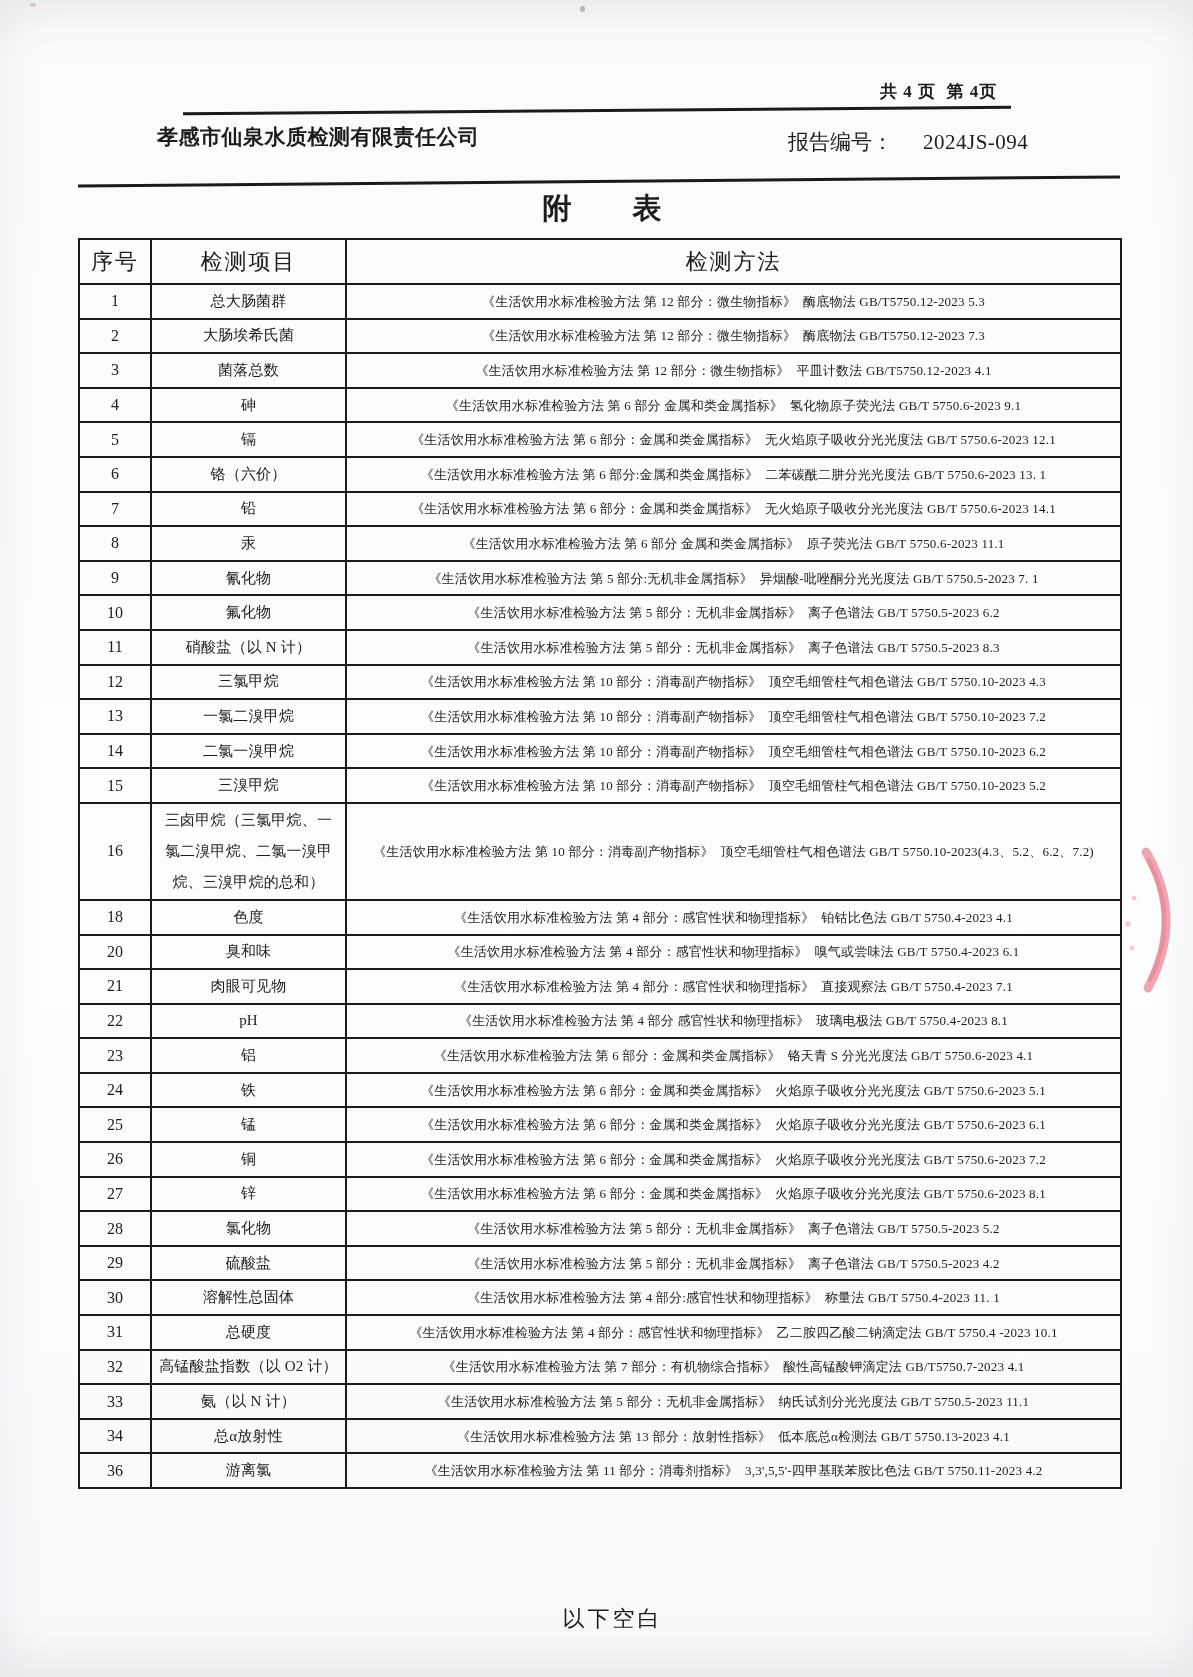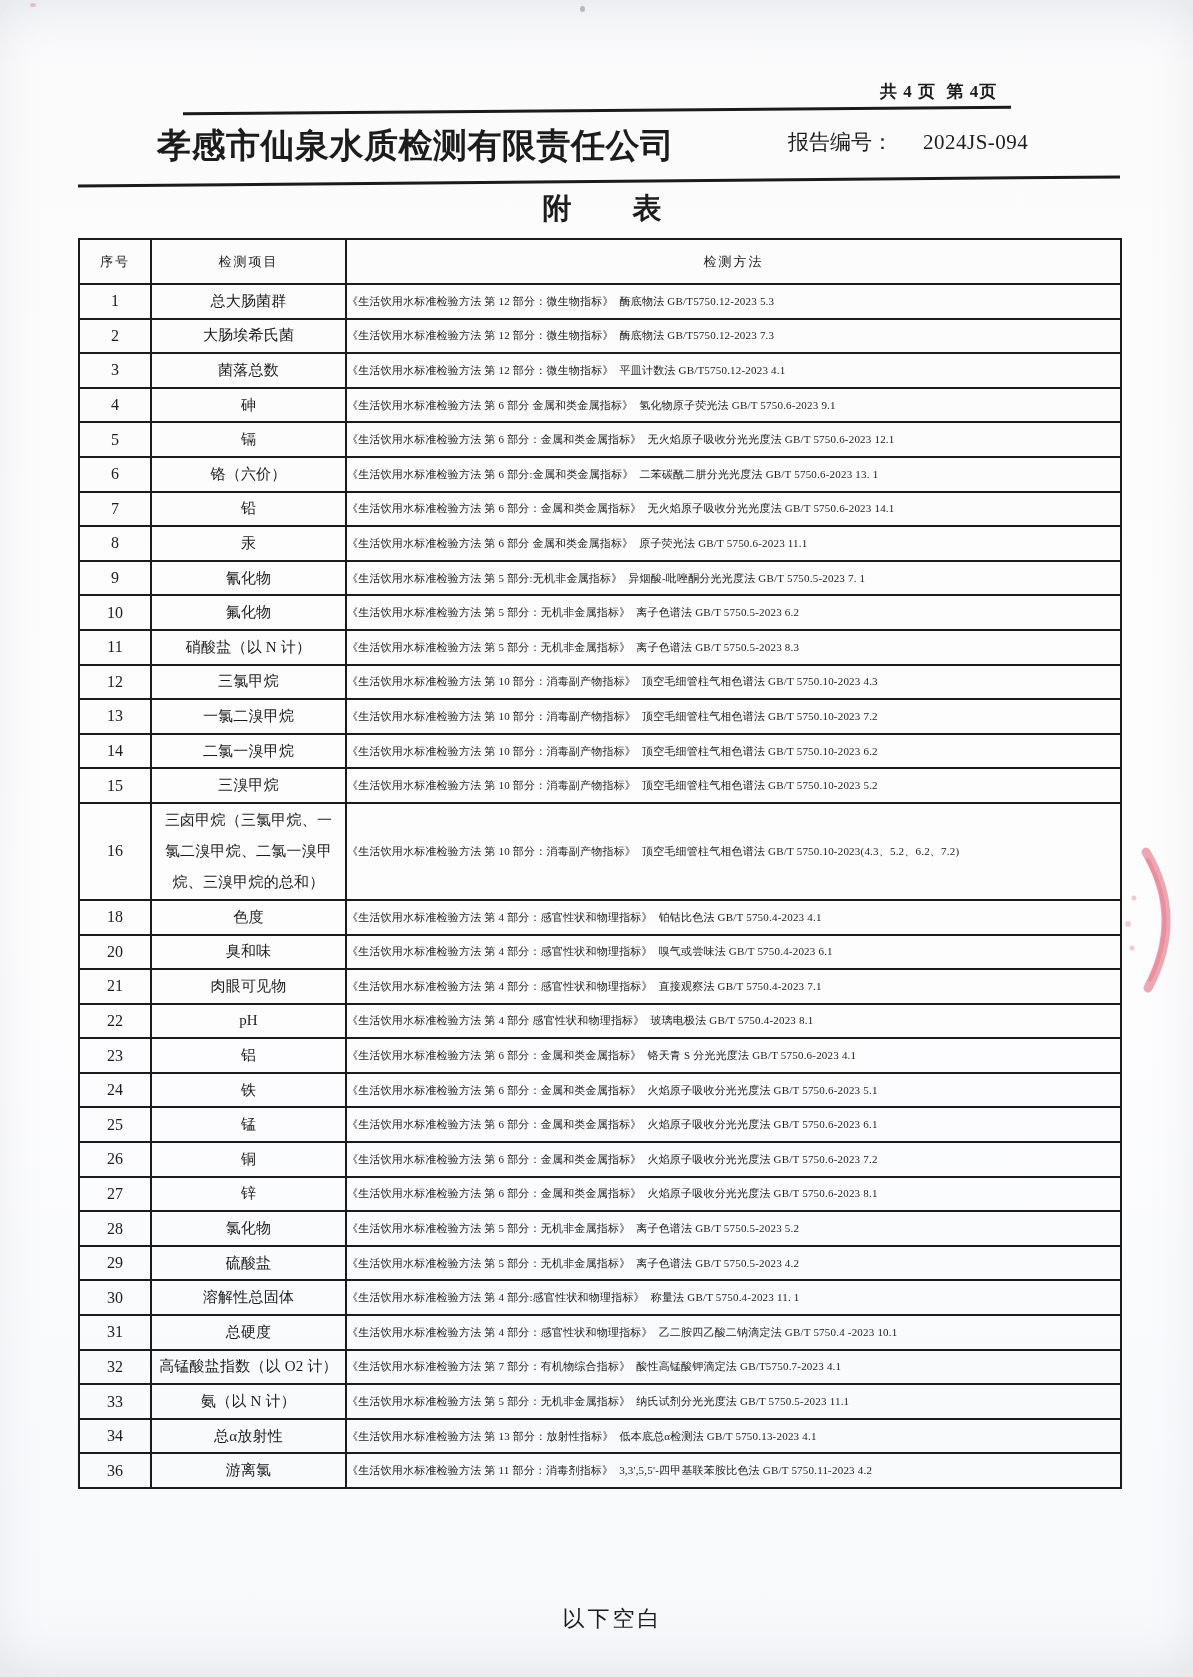--- a/index.html
+++ b/index.html
@@ -17,21 +17,21 @@
   .pagination{
     position:absolute;left:880px;top:80px;width:150px;
     font-size:17px;font-weight:bold;letter-spacing:1px;white-space:pre;
   }
   .rule{position:absolute;background:#1b1b1b;height:3px;}
   .rule-top{left:183px;top:109px;width:828px;transform:rotate(-0.45deg);}
   .rule-mid{left:78px;top:180px;width:1042px;transform:rotate(-0.5deg);}
   .company{
     position:absolute;left:157px;top:123px;
     font-family:"Liberation Sans","DejaVu Sans",sans-serif;
-    font-weight:bold;font-size:34px;letter-spacing:0.5px;white-space:nowrap;
+    font-weight:bold;font-size:21px;letter-spacing:0.5px;white-space:nowrap;
   }
   .report-no{
     position:absolute;left:788px;top:128px;font-size:21px;white-space:nowrap;
   }
   .report-no .val{margin-left:30px;letter-spacing:0.5px;}
   .doc-title{
     position:absolute;left:0;right:0;top:189px;
     text-align:center;font-size:29px;font-weight:bold;
     white-space:pre;letter-spacing:1px;transform:translateX(6px);
   }
@@ -41,28 +41,28 @@
   }
   table.methods td,table.methods th{
     border:2px solid #1b1b1b;
     padding:0;
     vertical-align:middle;
     font-weight:normal;
     overflow:hidden;
   }
   table.methods{border:2.5px solid #161616;}
   tr.hdr{height:45px;}
-  tr.hdr th{font-size:13px;letter-spacing:2px;}
+  tr.hdr th{font-size:22px;letter-spacing:2px;}
   tbody tr{height:34.6px;}
   tbody tr.tall{height:97px;}
   td.no{ text-align:center;font-size:16px;font-family:"Liberation Serif",serif;}
   td.item{text-align:center;font-size:15px;white-space:nowrap;letter-spacing:0.2px;}
   tr.tall td.item{white-space:normal;line-height:31px;padding:0 7px;}
   td.method{
-    font-size:11px;text-align:left;
+    font-size:13px;text-align:center;
     padding-left:16px;padding-right:4px;
     white-space:pre-wrap;line-height:29px;letter-spacing:0.2px;
   }
   .end-note{
     position:absolute;left:0;right:0;top:1604px;
     text-align:center;font-size:22px;letter-spacing:3px;
     transform:translateX(16px);
   }
   .stamp{position:absolute;left:1090px;top:820px;width:103px;height:200px;pointer-events:none;}
   .speck{position:absolute;border-radius:50%;}

